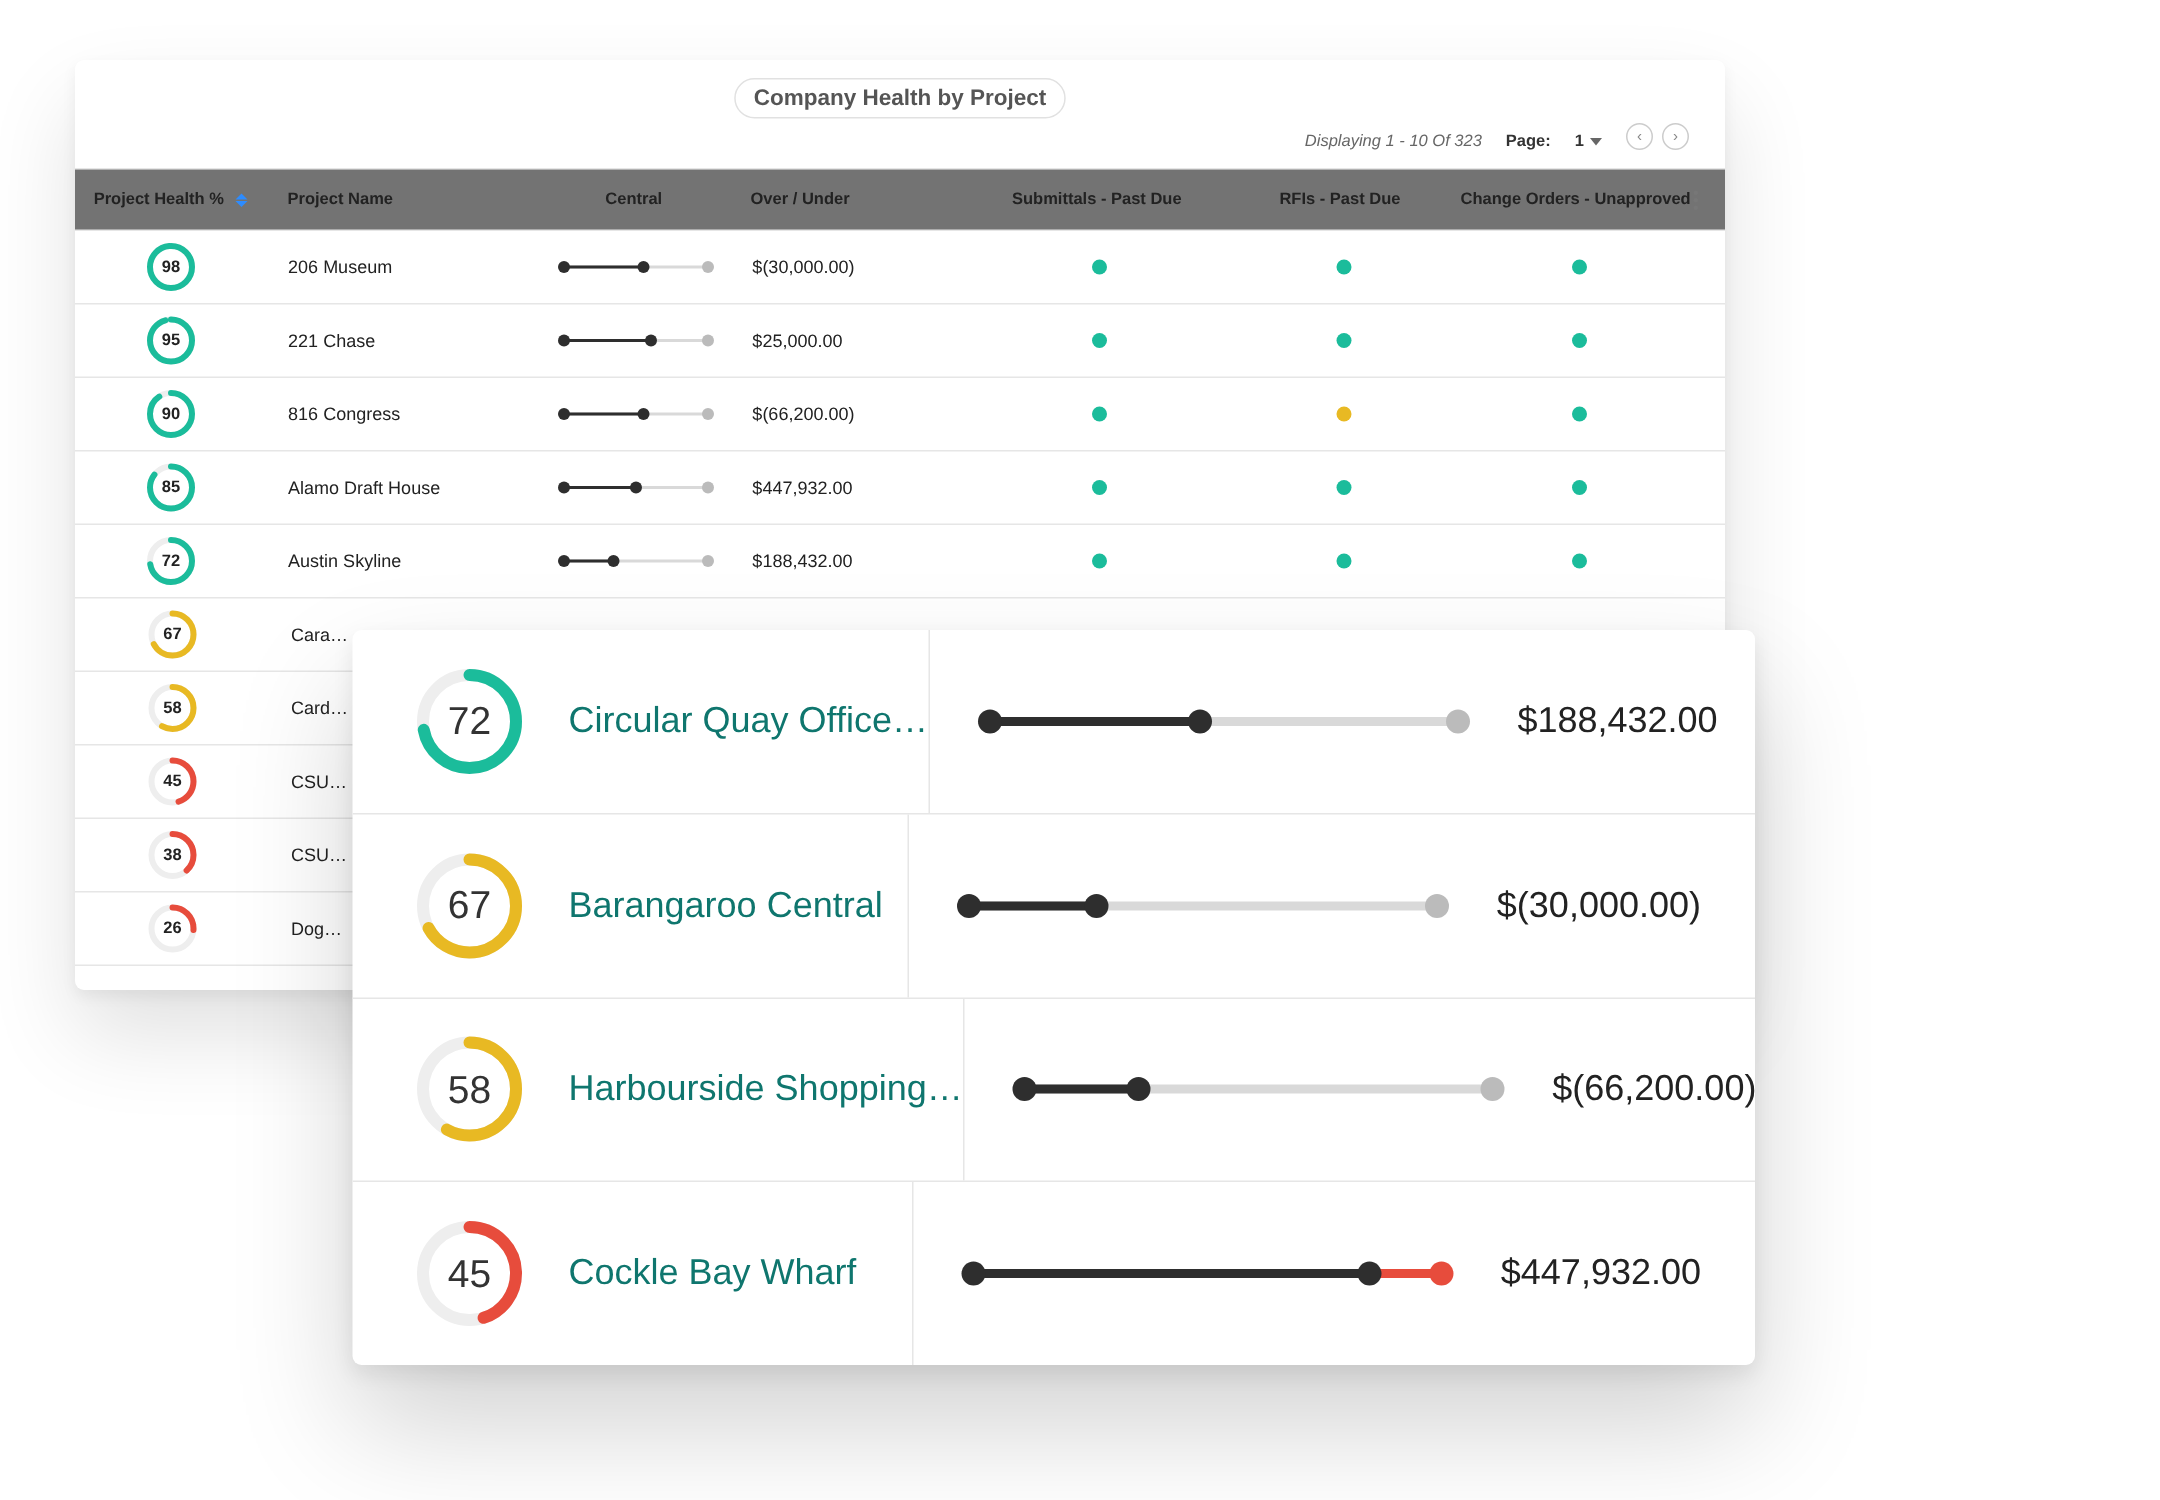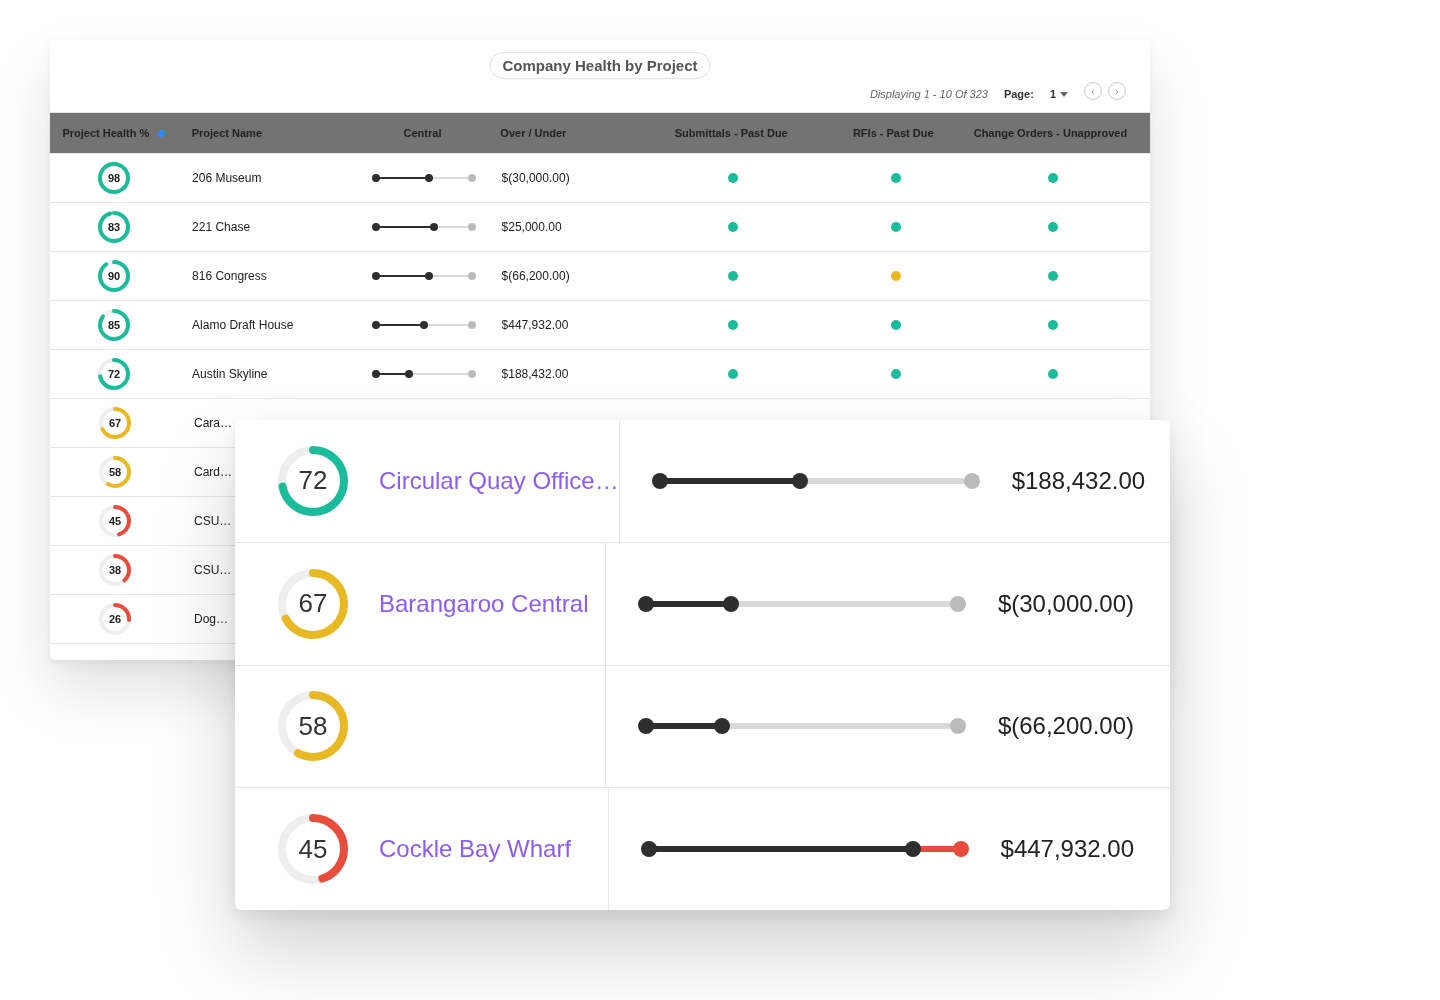--- a/index.html
+++ b/index.html
@@ -79,21 +79,21 @@
     display:flex;flex-direction:column;overflow:hidden;
   }
   .crow{flex:1;display:flex;align-items:center;border-bottom:1px solid var(--line);}
   .crow:last-child{border-bottom:none;}
   .c-left{width:455px;display:flex;align-items:center;padding-left:42px;box-sizing:border-box;border-right:1px solid var(--line);height:100%;}
   .c-right{flex:1;display:flex;align-items:center;padding:0 36px;box-sizing:border-box;height:100%;}
   
   .ringL{position:relative;width:72px;height:72px;margin-right:30px;}
   .ringL svg{width:72px;height:72px;transform:rotate(-90deg);}
   .ringL .num{position:absolute;inset:0;display:flex;align-items:center;justify-content:center;font-size:26px;font-weight:400;color:#333;}
-  .cname{font-size:24px;color:#8b5cf6;white-space:nowrap;overflow:hidden;text-overflow:ellipsis;max-width:300px;}
+  .cname{font-size:24px;color:#0f766e;white-space:nowrap;overflow:hidden;text-overflow:ellipsis;max-width:300px;}
   
   .bbar{position:relative;width:320px;height:16px;}
   .bbar .track{position:absolute;left:0;right:0;top:5px;height:6px;background:var(--grey);border-radius:4px;}
   .bbar .fill{position:absolute;left:0;top:5px;height:6px;background:var(--dark);border-radius:4px;}
   .bbar .over{position:absolute;top:5px;height:6px;background:var(--red);border-radius:0 4px 4px 0;}
   .bbar .dot{position:absolute;top:0;width:16px;height:16px;border-radius:50%;background:var(--dark);}
   .bbar .enddot{position:absolute;right:-4px;top:0;width:16px;height:16px;border-radius:50%;}
   .amount{font-size:24px;color:#222;margin-left:36px;white-space:nowrap;}
 </style>
 </head>
@@ -184,21 +184,21 @@
           </div>
     <div class="cell c-more"></div>
   </div>
         <div class="row">
     <div class="cell c-health">
       <div class="ring">
         <svg viewBox="0 0 34 34">
     <circle class="ring-bg" cx="17" cy="17" r="14" fill="none" stroke="#eee" stroke-width="4"></circle>
     <circle class="ring-fg" cx="17" cy="17" r="14" fill="none" stroke="#1bbc9b" stroke-width="4" stroke-dasharray="87.96459430051421" stroke-dashoffset="4.398229715025714"></circle>
   </svg>
-        <div class="num">83</div>
+        <div class="num">95</div>
       </div>
     </div>
     <div class="cell c-name">221 Chase</div>
 
     <div class="cell c-sched">
       <div class="sbar">
         <div class="track"></div>
         <div class="fill" style="width:60%;"></div>
         <div class="dot" style="left:-2px;"></div>
         <div class="dot" style="left:calc(60% - 4px);"></div>
@@ -434,20 +434,21 @@
     </div>
     <div class="crow">
     <div class="c-left">
       <div class="ringL">
         <svg viewBox="0 0 72 72">
     <circle class="ring-bg" cx="36" cy="36" r="31" fill="none" stroke="#eee" stroke-width="8"></circle>
     <circle class="ring-fg" cx="36" cy="36" r="31" fill="none" stroke="#e8b923" stroke-width="8" stroke-dasharray="194.77874452256717" stroke-dashoffset="81.80707269947821"></circle>
   </svg>
         <div class="num">58</div>
       </div>
+      <div class="cname">Harbourside Shopping…</div>
     </div>
     <div class="c-right">
       <div class="bbar">
         <div class="track"></div>
         <div class="fill" style="width:25%;"></div>
 
         <div class="dot" style="left:-4px;"></div>
         <div class="dot" style="left:calc(25% - 8px);"></div>
         <div class="enddot" style="background:#bbb;"></div>
       </div>

